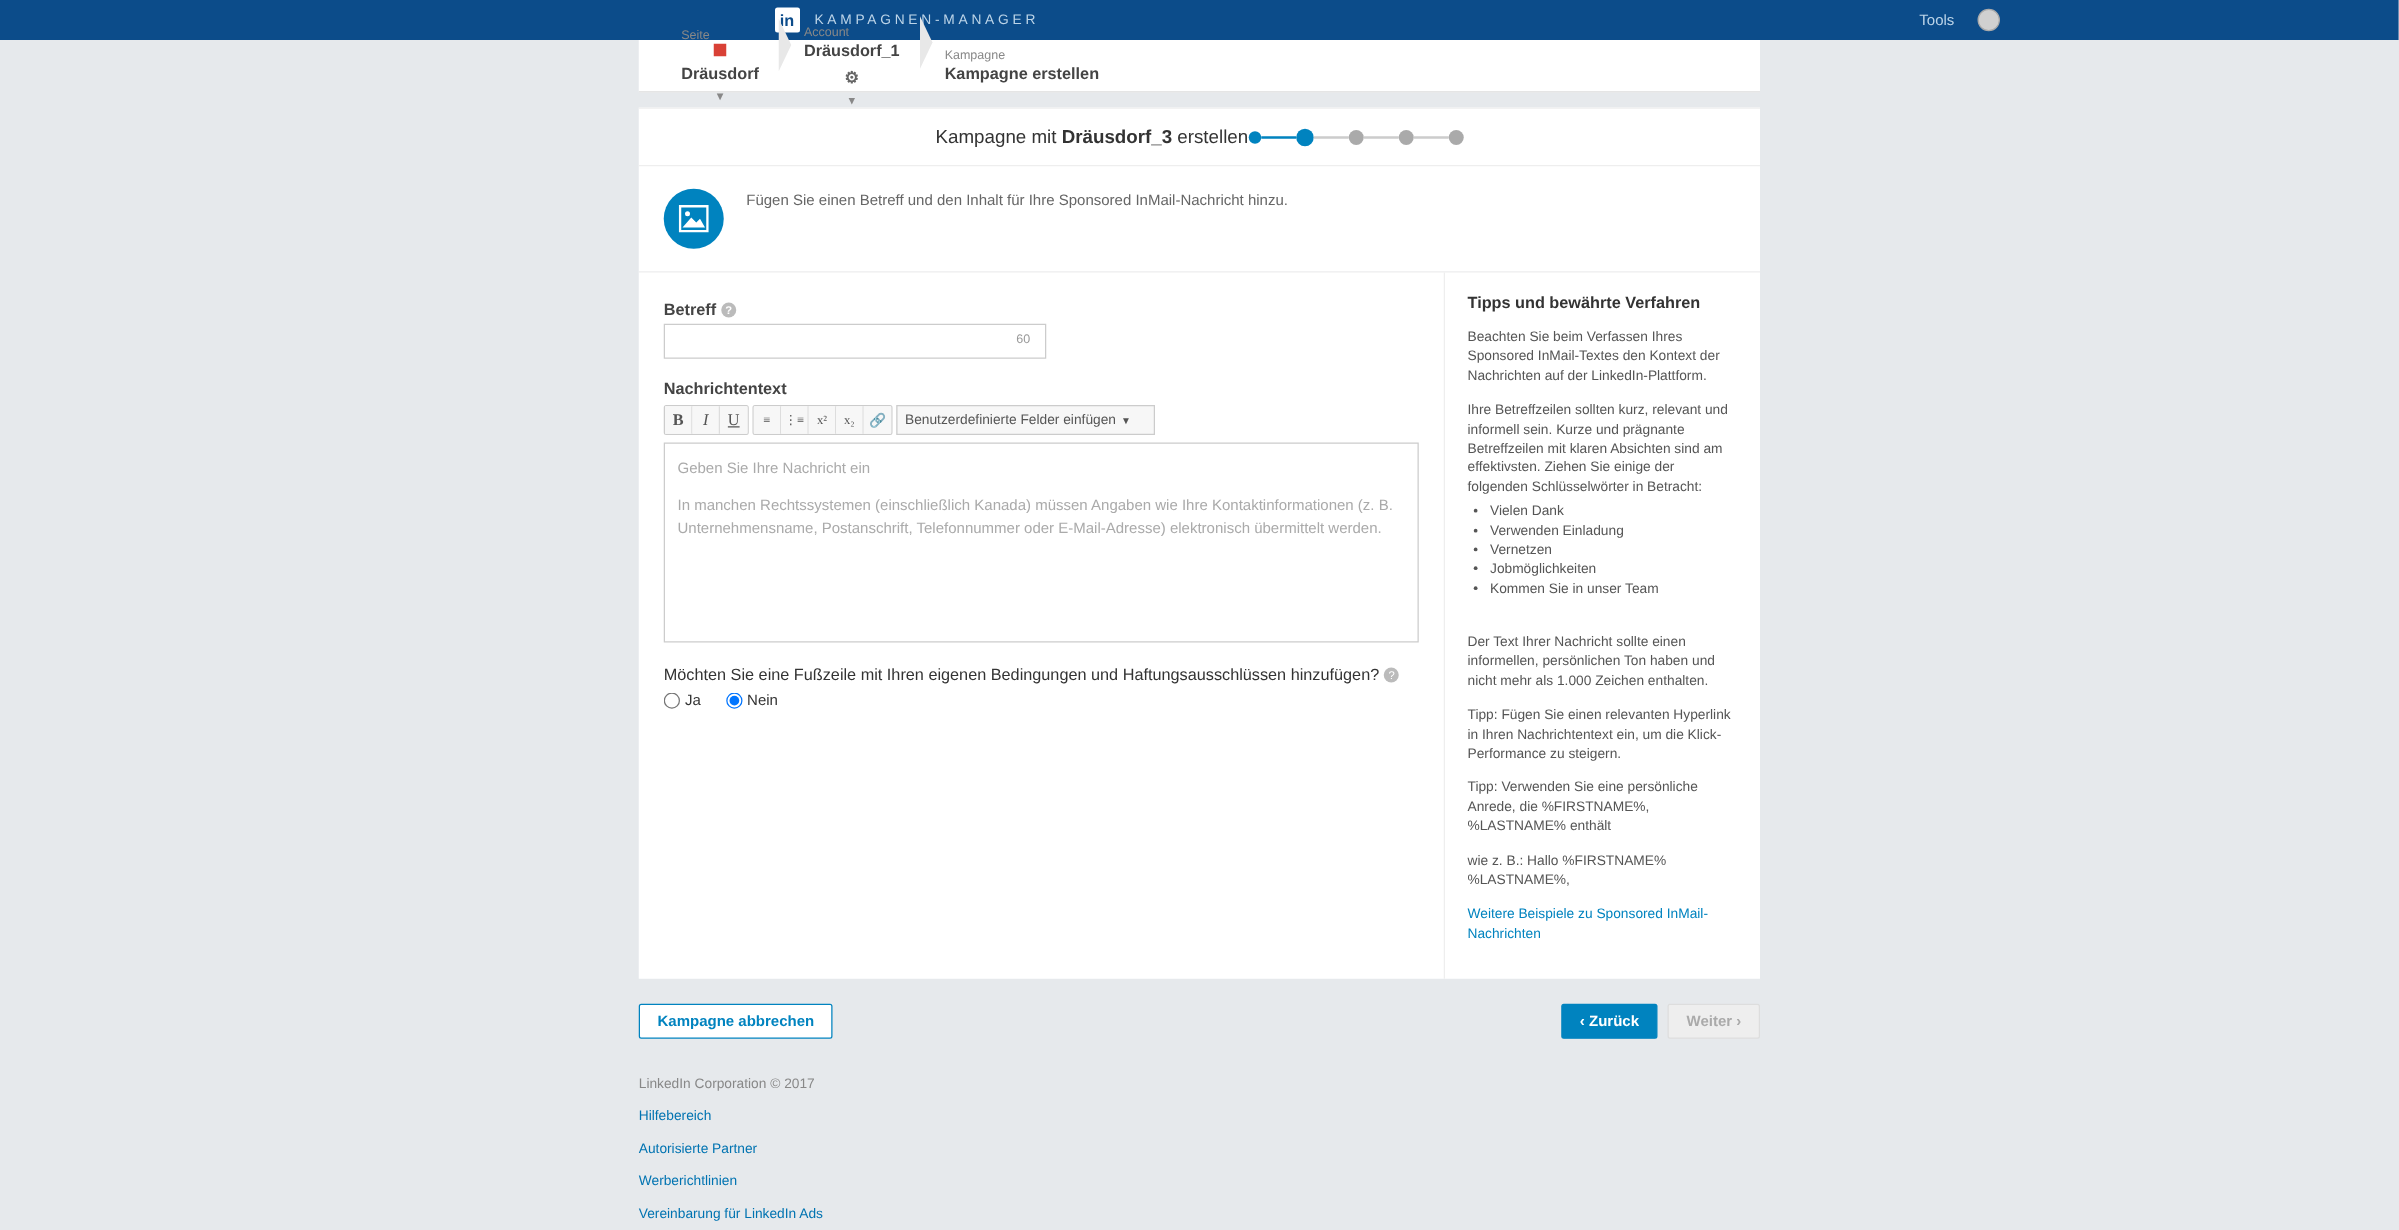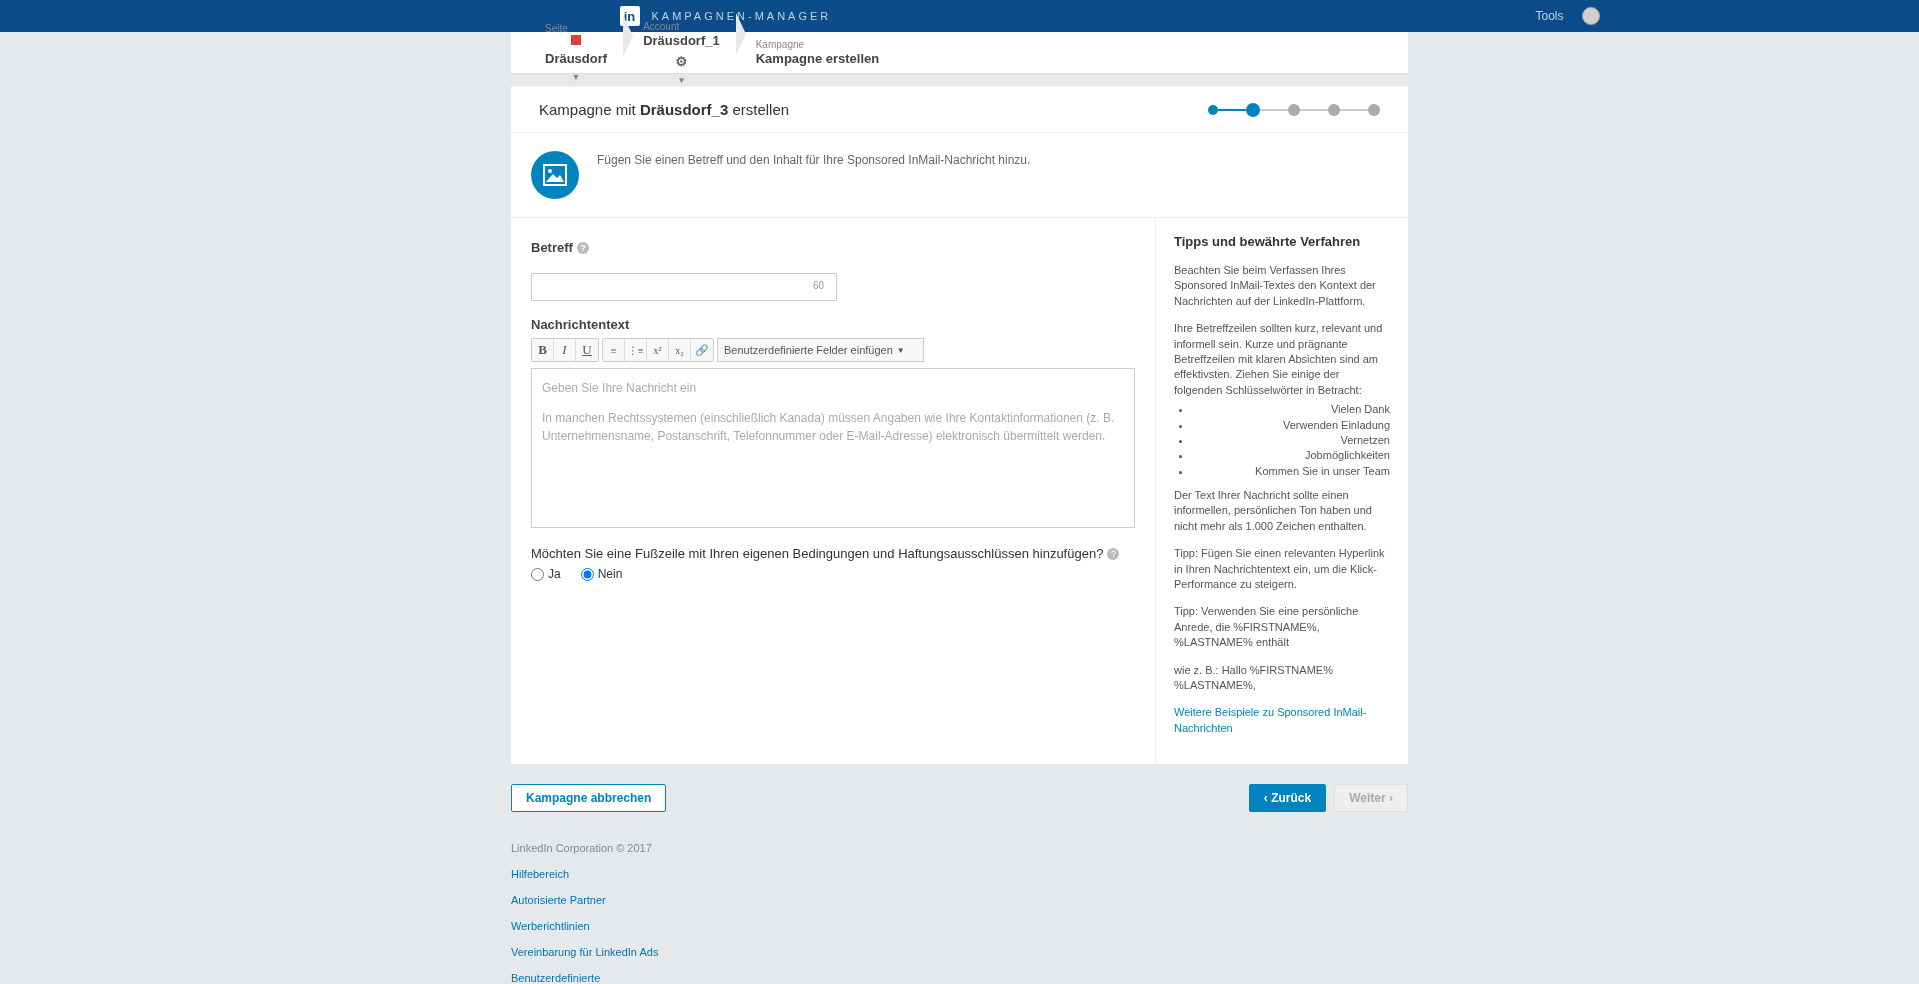--- a/index.html
+++ b/index.html
@@ -15,54 +15,54 @@
 .container { max-width: 897px; margin: 0 auto; }
 .breadcrumb { background: #fff; height: 42px; display: flex; align-items: center; padding: 0 16px; border-bottom: 1px solid #ddd; }
 .bc-item { padding: 0 18px; position: relative; }
 .bc-item::after { content: ''; position: absolute; right: -8px; top: -8px; width: 0; height: 0; border-top: 21px solid transparent; border-bottom: 21px solid transparent; border-left: 10px solid #e8e8e8; }
 .bc-item:last-child::after { display: none; }
 .bc-label { font-size: 10px; color: #888; }
 .bc-value { font-size: 13px; color: #444; font-weight: 600; margin-top: 1px; display: flex; align-items: center; gap: 6px; flex-direction: column; }
 .bc-sq { width: 10px; height: 10px; background: #d94136; display: inline-block; }
 .bc-caret { font-size: 9px; color: #888; }
 .gear-ic { font-size: 13px; color: #666; }
-.wizard-head { background: #fff; display: flex; align-items: center; justify-content: space-between; padding: 14px 28px; border-top: 1px solid #eee; margin-top: 12px; }
+.wizard-head { background: #fff; display: flex; align-items: center; justify-content: center; padding: 14px 8px; border-top: 1px solid #eee; margin-top: 12px; }
 .wiz-title { font-size: 15px; }
 .steps { display: flex; align-items: center; gap: 0; }
 .step-dot { width: 12px; height: 12px; border-radius: 50%; background: #aaa; display: inline-block; }
 .step-dot.done { background: #0083bf; width: 10px; height: 10px; }
 .step-dot.active { background: #0083bf; width: 14px; height: 14px; }
 .step-line { width: 28px; height: 2px; background: #ccc; }
 .step-line.done { background: #0083bf; }
 .msg-header { background: #fff; padding: 18px 20px; display: flex; gap: 18px; border-top: 1px solid #eee; }
 .icon-circle { width: 48px; height: 48px; border-radius: 50%; background: #0083bf; display: flex; align-items: center; justify-content: center; }
 .icon-circle svg { fill: #fff; }
 .mh-title { font-size: 16px; color: #333; }
 .mh-sub { font-size: 12px; color: #666; margin-top: 2px; }
 .two-col { display: flex; background: #fff; border-top: 1px solid #eee; }
 .main-col { flex: 1; padding: 22px 20px; border-right: 1px solid #eee; }
 .side-col { width: 252px; padding: 16px 18px; }
 .lbl { font-weight: 600; font-size: 13px; color: #444; display: flex; align-items: center; gap: 4px; }
 .help-ic { width: 12px; height: 12px; border-radius: 50%; background: #bbb; color: #fff; font-size: 9px; display: inline-flex; align-items: center; justify-content: center; }
-.subject-wrap { position: relative; margin-top: 18px; margin-bottom: 16px; }
+.subject-wrap { position: relative; margin-top: 4px; margin-bottom: 16px; }
 .subject-in { width: 306px; height: 28px; border: 1px solid #ccc; padding: 4px 28px 4px 6px; font-size: 12px; }
 .subject-ct { position: absolute; left: 282px; top: 7px; font-size: 10px; color: #999; }
 .toolbar { display: flex; gap: 3px; margin-top: 6px; align-items: center; }
 .tb-group { display: flex; border: 1px solid #ccc; border-radius: 2px; }
 .tb-btn { width: 22px; height: 22px; display: flex; align-items: center; justify-content: center; background: #f7f7f7; cursor: pointer; font-family: 'Times New Roman', serif; font-size: 13px; color: #555; border-right: 1px solid #ddd; }
 .tb-btn:last-child { border-right: none; }
 .tb-select { height: 24px; border: 1px solid #ccc; background: #f7f7f7; font-size: 11px; padding: 0 18px 0 6px; color: #555; position: relative; display: flex; align-items: center; }
 .editor { width: 100%; min-height: 160px; border: 1px solid #ccc; margin-top: 6px; padding: 10px; font-size: 12px; color: #aaa; }
 .editor p { margin-bottom: 12px; line-height: 1.5; }
 .foot-q { font-weight: 400; font-size: 13px; margin-top: 18px; display: flex; align-items: center; gap: 4px; }
 .radios { margin-top: 6px; display: flex; gap: 20px; font-size: 12px; }
 .radios label { display: flex; align-items: center; gap: 4px; }
 .side-title { font-weight: 600; font-size: 13px; margin-bottom: 14px; }
 .tip-p { font-size: 11px; color: #555; margin-bottom: 12px; line-height: 1.4; }
-.tip-ul { list-style: disc; padding-left: 18px; font-size: 11px; color: #555; margin-bottom: 9px; margin-top: -8px; text-align: right; }
+.tip-ul { list-style: disc; padding-left: 18px; font-size: 11px; color: #555; margin-bottom: 28px; margin-top: -8px; }
 .tip-ul li { line-height: 1.4; }
 .link { color: #0083bf; cursor: pointer; }
 .bottom-btns { max-width: 897px; margin: 20px auto; display: flex; justify-content: space-between; }
 .btn { padding: 6px 14px; font-size: 12px; border-radius: 2px; cursor: pointer; font-weight: 600; }
 .btn-outline { border: 1px solid #0083bf; color: #0083bf; background: #fff; }
 .btn-primary { background: #0083bf; color: #fff; border: 1px solid #0083bf; }
 .btn-disabled { background: #eee; color: #aaa; border: 1px solid #ddd; }
 .btn-row-r { display: flex; gap: 8px; }
 .footer { max-width: 897px; margin: 30px auto 20px; font-size: 11px; color: #888; display: flex; gap: 14px; flex-wrap: wrap; flex-direction: column; }
 .footer a { color: #0073b1; }

